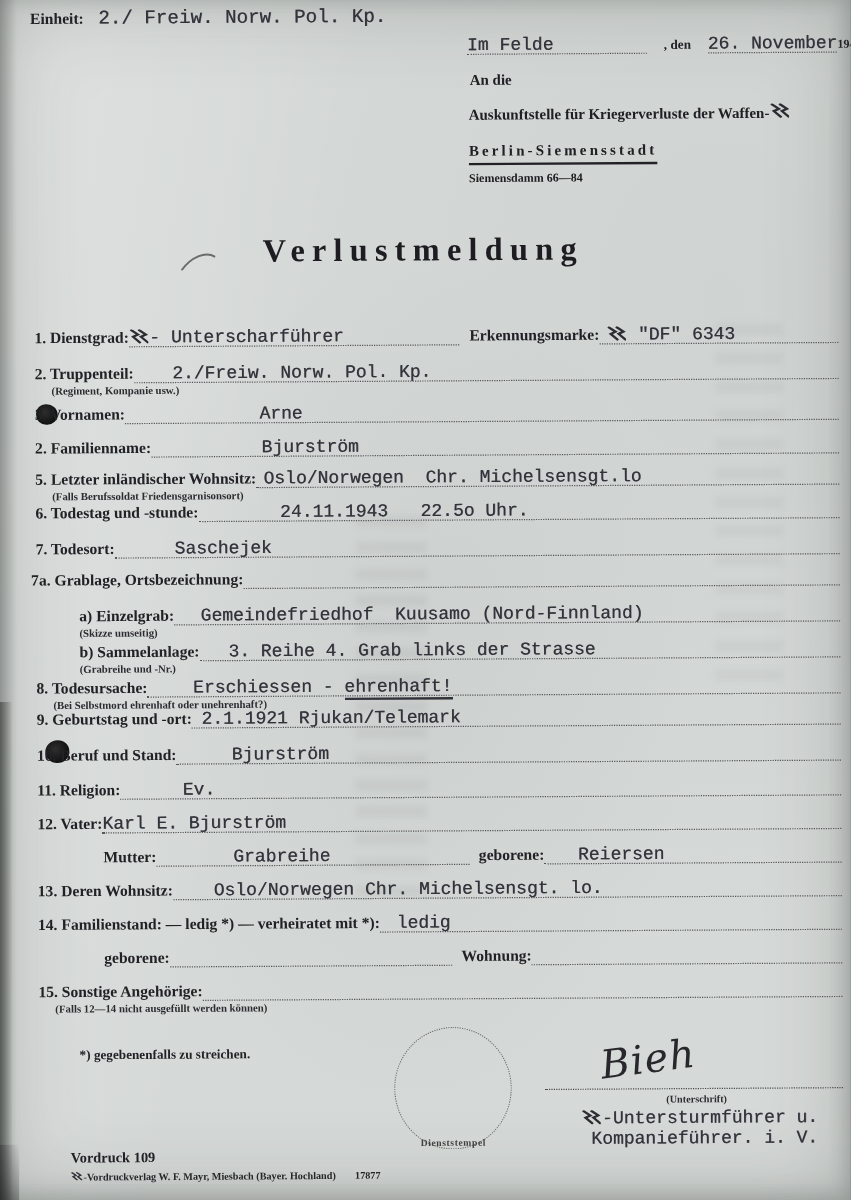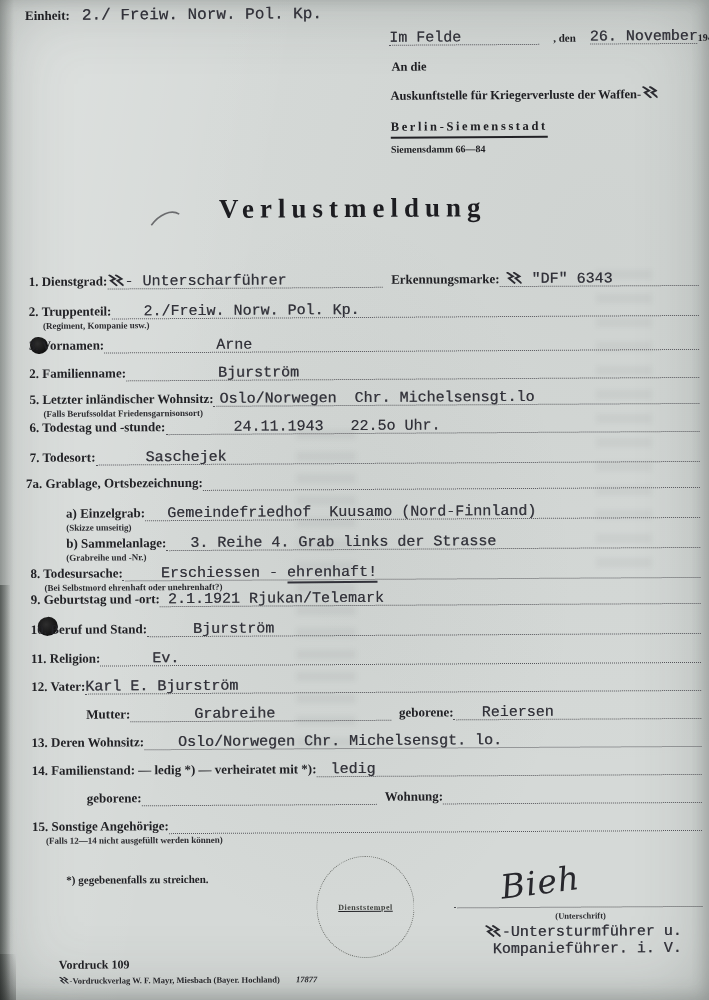--- a/index.html
+++ b/index.html
@@ -18,21 +18,21 @@
   .sub{position:absolute; font-family:"Liberation Serif",serif; font-weight:700; font-size:9px; color:#2c2c30; white-space:pre;}
   .frow{position:absolute; display:flex; align-items:flex-end; left:30px; right:9px; height:22px;}
   .fill{flex:1; border-bottom:1.4px dotted #55555a; display:flex; align-items:flex-end; min-width:0;}
   .typed{font-family:"Liberation Mono","DejaVu Sans Mono",monospace; font-size:15px; color:#32323a; white-space:pre; line-height:1; position:relative; top:1px; text-shadow:0.4px 0 0 rgba(50,50,58,0.65);}
   .typed-ul{border-bottom:2.6px solid #32323a;}
   .ss{height:0.78em; width:auto; display:inline-block; vertical-align:-1px; margin-right:1px;}
   .ss path{stroke:#2c2c32; stroke-width:2.6; fill:none; stroke-linecap:square;}
   .title{position:absolute; top:193px; left:0; width:100%; text-align:center; font-weight:700; font-size:27px; letter-spacing:6px; color:#1d1d21;}
   .hdr-small{font-weight:700; font-size:12.5px; color:#202024; white-space:pre;}
   .punch{position:absolute; background:radial-gradient(circle at 42% 40%, #2e2e2e, #101010 72%); }
-  .stamp{position:absolute; left:314px; top:856px; width:96px; height:100px; border:1.6px dotted #70736f; border-radius:50%; display:flex; align-items:center; justify-content:center;text-decoration:underline;}
+  .stamp{position:absolute; left:326px; top:856px; width:96px; height:100px; border:1.6px dotted #70736f; border-radius:50%; display:flex; align-items:flex-end; justify-content:center;}
   .stamp-label{font-size:8px; font-weight:700; color:#3e403d; letter-spacing:0.5px;}
   .signature{position:absolute; left:498px; top:864px; font-family:"DejaVu Serif",serif; font-style:italic; font-size:33px; color:#27272c; transform:rotate(-7deg); letter-spacing:1px;}
   .sigline{position:absolute; left:452px; right:9px; top:908px; border-bottom:1.6px dotted #4c4c50;}
   .unterschrift{position:absolute; left:452px; width:252px; top:912px; text-align:center; font-size:8.5px; font-weight:700; color:#2c2c30;}
   .rankline{position:absolute; display:flex; align-items:baseline;}
   .footnote{position:absolute; font-weight:700; font-size:11px; color:#222226;}
   .ghost{position:absolute; filter:blur(2.5px); pointer-events:none;}
   .edge-left{position:absolute; left:0; top:0; bottom:0; width:14px; background:linear-gradient(to right, rgba(58,63,60,0.30), rgba(58,63,60,0)); }
   .edge-left-low{position:absolute; left:0; top:585px; bottom:0; width:10px; background:linear-gradient(to right, rgba(40,45,42,0.55), rgba(40,45,42,0.04));}
   .edge-corner{position:absolute; left:0; bottom:0; width:16px; height:46px; background:linear-gradient(to top right, rgba(18,20,19,0.55), rgba(18,20,19,0)); }
@@ -264,17 +264,17 @@
       <span class="typed" style="top:0;">Kompanieführer. i. V.</span>
     </div>
 
     <div class="footnote" style="left:56px;top:956px;font-size:12px;">Vordruck 109</div>
     <div style="position:absolute;left:56px;top:974px;display:flex;align-items:baseline;font-weight:700;font-size:8.5px;color:#26262a;">
       <svg class="ss" style="height:7px;" viewBox="0 0 22 16">
           <path d="M2.5,1 L10,6 L4.5,8.5 L12,14.8"></path>
           <path d="M11.5,1 L19,6 L13.5,8.5 L21,14.8"></path>
         </svg>
         <span>-Vordruckverlag W. F. Mayr, Miesbach (Bayer. Hochland)</span>
-      <span style="margin-left:16px;font-style:italic;">17877</span>
+      <span style="margin-left:16px;">17877</span>
     </div>
 
   </div>
 </div>
 
 </body></html>

